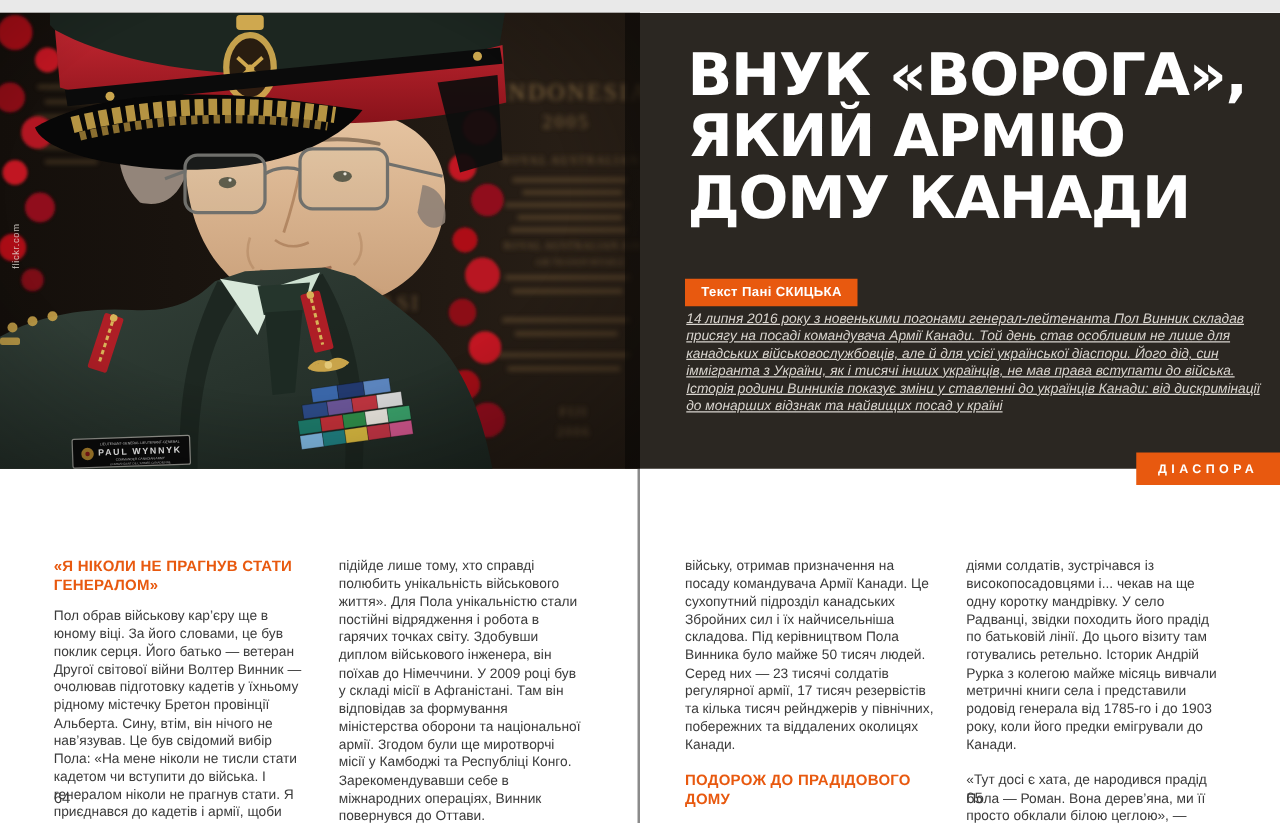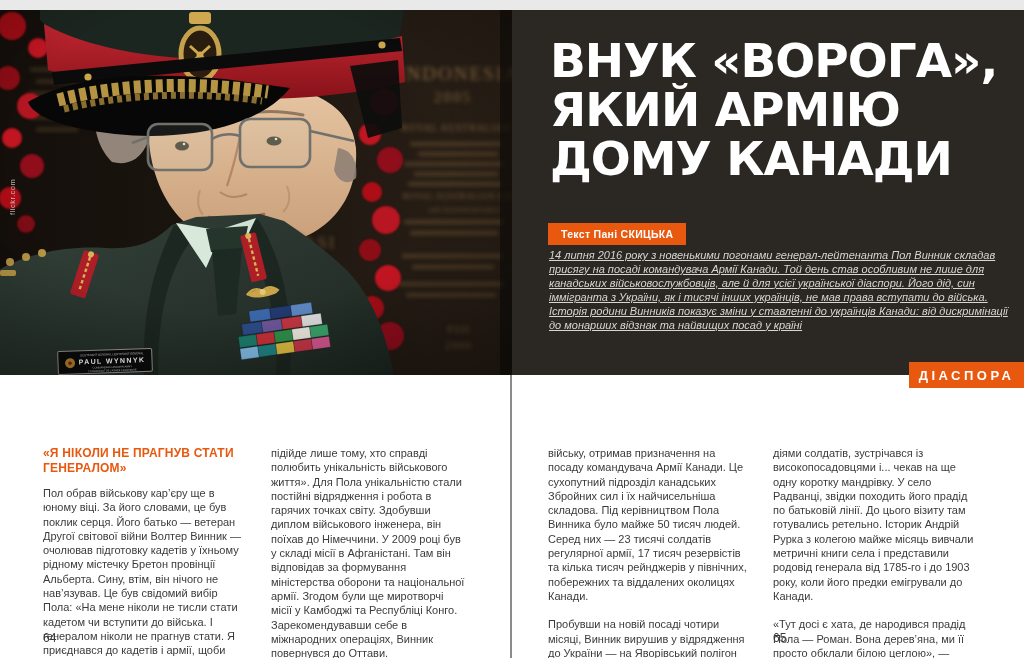--- a/index.html
+++ b/index.html
@@ -26,21 +26,21 @@
     position:absolute;left:36px;top:213px;height:22px;background:#e8590f;
     color:#ffffff;font-size:10.5px;font-weight:bold;letter-spacing:.3px;
     display:inline-flex;align-items:center;padding:0 13px;white-space:nowrap;
   }
   .lede{
     position:absolute;left:37px;top:239px;width:462px;margin:0;
     color:#d9d5cf;font-style:italic;font-size:11px;line-height:13.9px;text-decoration:underline;
   }
   .tag{
     position:absolute;left:909px;top:352px;width:115px;height:26px;background:#e8590f;
-    color:#ffffff;font-size:13px;font-weight:bold;letter-spacing:3.5px;
+    color:#ffffff;font-size:10px;font-weight:bold;letter-spacing:3.5px;
     display:flex;align-items:center;justify-content:center;z-index:4;
   }
   
   .fold{position:absolute;left:510px;top:365px;width:2px;height:293px;background:#8b8b8b;}
   
   .col{position:absolute;top:436px;color:#3b3b3b;font-size:11px;line-height:14.3px;}
   .col p{margin:0 0 14px 0;}
   .col-heading{
     color:#e8590f;font-weight:bold;font-size:12px;line-height:15px;
     letter-spacing:.2px;margin:0 0 10px 0;
@@ -291,20 +291,21 @@
 
   </div>
 
   <div class="col" id="col2">
     <p>підійде лише тому, хто справді полюбить унікальність військового життя». Для Пола унікальністю стали постійні відрядження і робота в гарячих точках світу. Здобувши диплом військового інженера, він поїхав до Німеччини. У 2009 році був у складі місії в Афганістані. Там він відповідав за формування міністерства оборони та національної армії. Згодом були ще миротворчі місії у Камбоджі та Республіці Конго. Зарекомендувавши себе в міжнародних операціях, Винник повернувся до Оттави.</p>
 
   </div>
 
   <div class="col" id="col3">
     <p>війську, отримав призначення на посаду командувача Армії Канади. Це сухопутний підрозділ канадських Збройних сил і їх найчисельніша складова. Під керівництвом Пола Винника було майже 50 тисяч людей. Серед них — 23 тисячі солдатів регулярної армії, 17 тисяч резервістів та кілька тисяч рейнджерів у північних, побережних та віддалених околицях Канади.</p>
+    <h2 class="col-heading mid">ПОДОРОЖ ДО ПРАДІДОВОГО ДОМУ</h2>
     <p>Пробувши на новій посаді чотири місяці, Винник вирушив у відрядження до України — на Яворівський полігон Львівської області. Тут тривали спільні навчання канадських інструкторів та українських військових. Пол Винник уважно спостерігав за</p>
   </div>
 
   <div class="col" id="col4">
     <p>діями солдатів, зустрічався із високопосадовцями і... чекав на ще одну коротку мандрівку. У село Радванці, звідки походить його прадід по батьковій лінії. До цього візиту там готувались ретельно. Історик Андрій Рурка з колегою майже місяць вивчали метричні книги села і представили родовід генерала від 1785-го і до 1903 року, коли його предки емігрували до Канади.</p>
     <p>«Тут досі є хата, де народився прадід Пола — Роман. Вона дерев’яна, ми її просто обклали білою цеглою», — розповідає Марія Ряхіна, чотириюрідна сестра Пола Винника з Радванців. Пані Марія гостила свого канадського родича, коли він приїхав у село того пам’ятного 2016 року. Для Пола Винника це була дуже символічна подорож.</p>
   </div>
 
   <div class="pageno left">64</div>
   <div class="pageno right">65</div>

